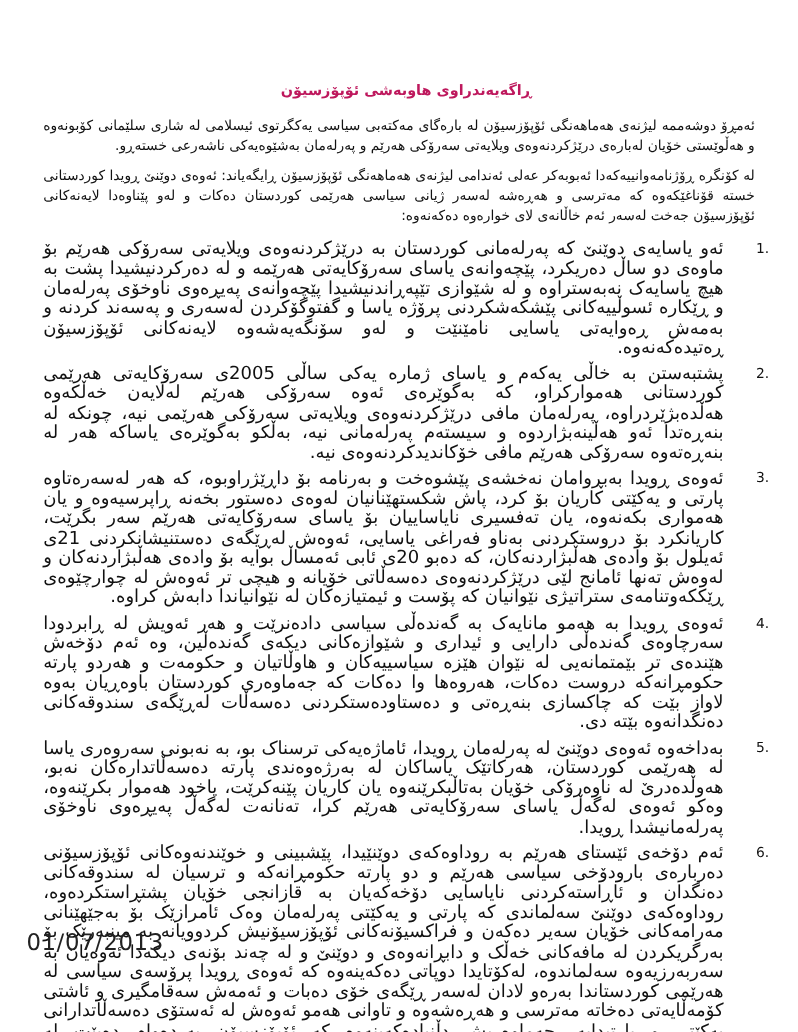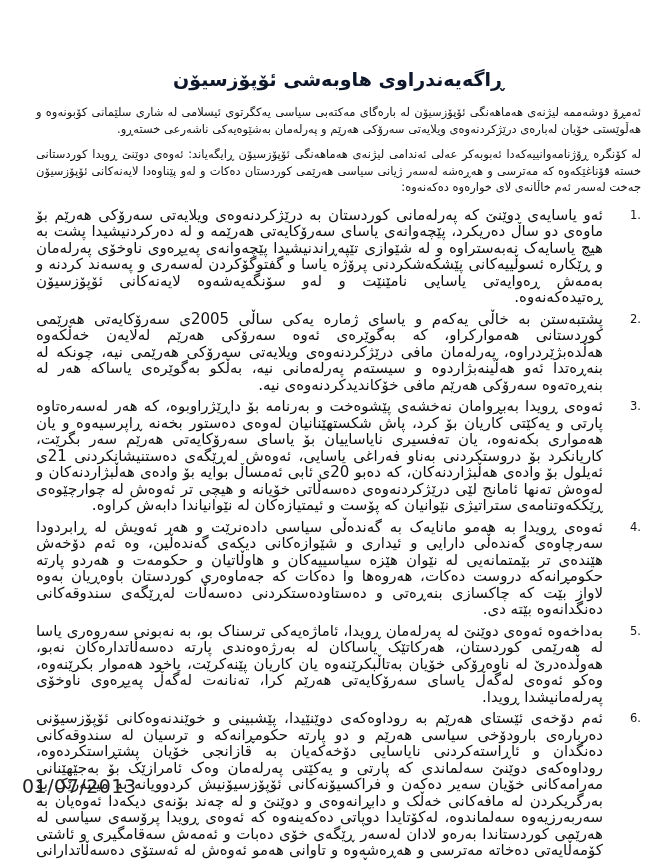--- a/index.html
+++ b/index.html
@@ -13,31 +13,31 @@
     height: 860px;
     background: #ffffff;
     direction: rtl;
     font-family: "DejaVu Sans", sans-serif;
     color: #111111;
     overflow: hidden;
     box-sizing: border-box;
     padding: 68px 24px 0 36px;
   }
   .title {
-    font-size: 19px;
+    font-size: 12px;
     font-weight: bold;
     text-align: center;
     margin: 0 0 14px 0;
-    color: #0f172a;
+    color: #be185d;
   }
   .para {
     font-size: 11.5px;
     line-height: 16.5px;
     text-align: justify;
-    margin: 0 0 9px 0;
+    margin: 0 12px 9px 0;
   }
   .points {
     margin-top: 11px;
   }
   .point-row {
     display: flex;
     margin-bottom: 5px;
   }
   .point-num {
     flex: none;

